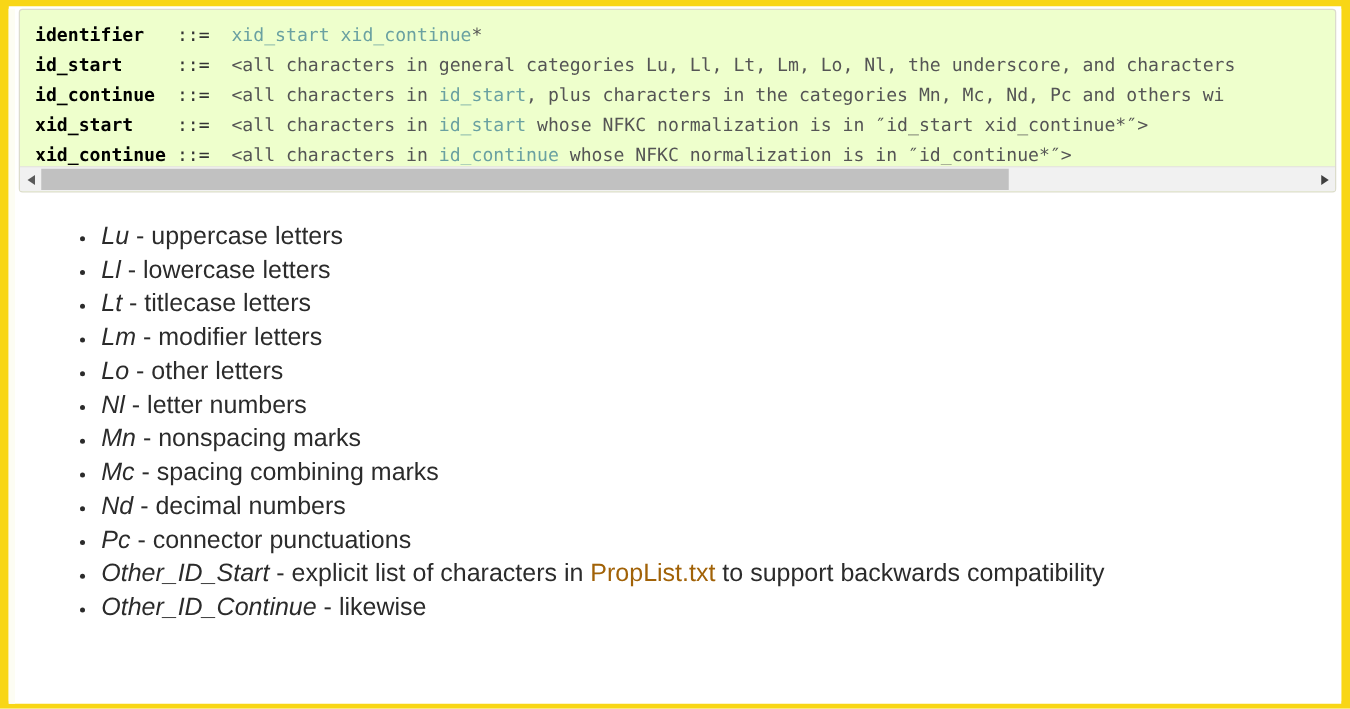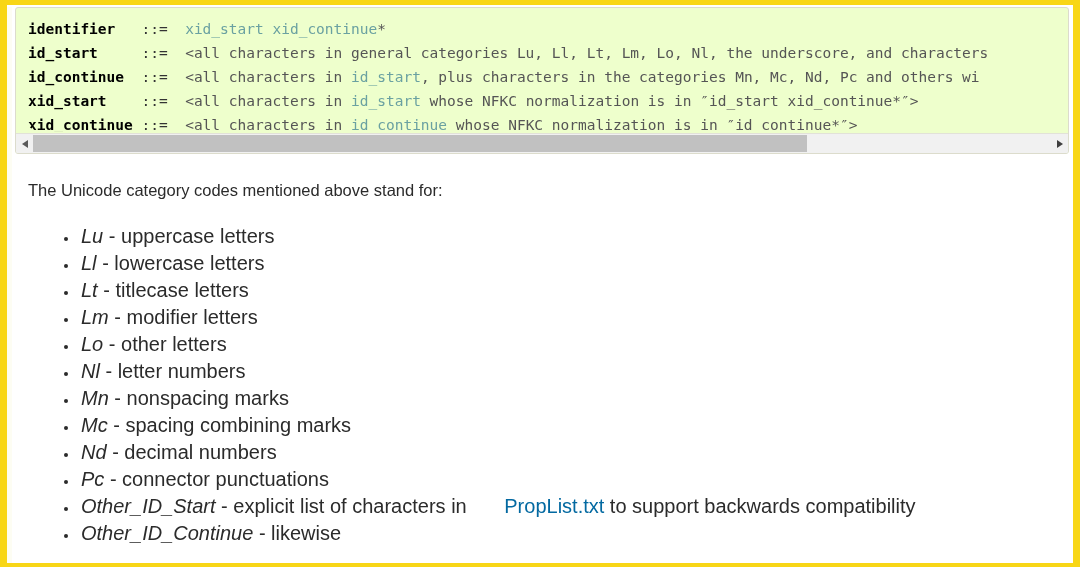--- a/index.html
+++ b/index.html
@@ -149,23 +149,22 @@
     color: #2b2b2b;
     padding-left: 2px;
   }
   ul.cat-list li::marker {
     font-size: 14px;
   }
   .code-term {
     font-style: italic;
   }
   a.inline-link {
-    color: #0369a1;
+    color: #a16207;
     text-decoration: none;
-    margin-left: 32px;
   }
 </style>
 </head>
 <body>
 
 <div class="page">
   <div class="page-inner">
 
     <div class="codeblock-wrap">
       <div class="code-scroll">
@@ -178,21 +177,20 @@
         <div class="hscroll-track">
           <div class="hscroll-thumb" id="hthumb" style="width: 76%;"></div>
         </div>
         <div class="hscroll-btn">
           <span class="arrow-right"></span>
         </div>
       </div>
     </div>
 
     <div class="prose">
-      <p class="lead">The Unicode category codes mentioned above stand for:</p>
       <ul class="cat-list" id="cat-list">
           <li><em class="code-term">Lu</em> - uppercase letters</li>
           <li><em class="code-term">Ll</em> - lowercase letters</li>
           <li><em class="code-term">Lt</em> - titlecase letters</li>
           <li><em class="code-term">Lm</em> - modifier letters</li>
           <li><em class="code-term">Lo</em> - other letters</li>
           <li><em class="code-term">Nl</em> - letter numbers</li>
           <li><em class="code-term">Mn</em> - nonspacing marks</li>
           <li><em class="code-term">Mc</em> - spacing combining marks</li>
           <li><em class="code-term">Nd</em> - decimal numbers</li>

